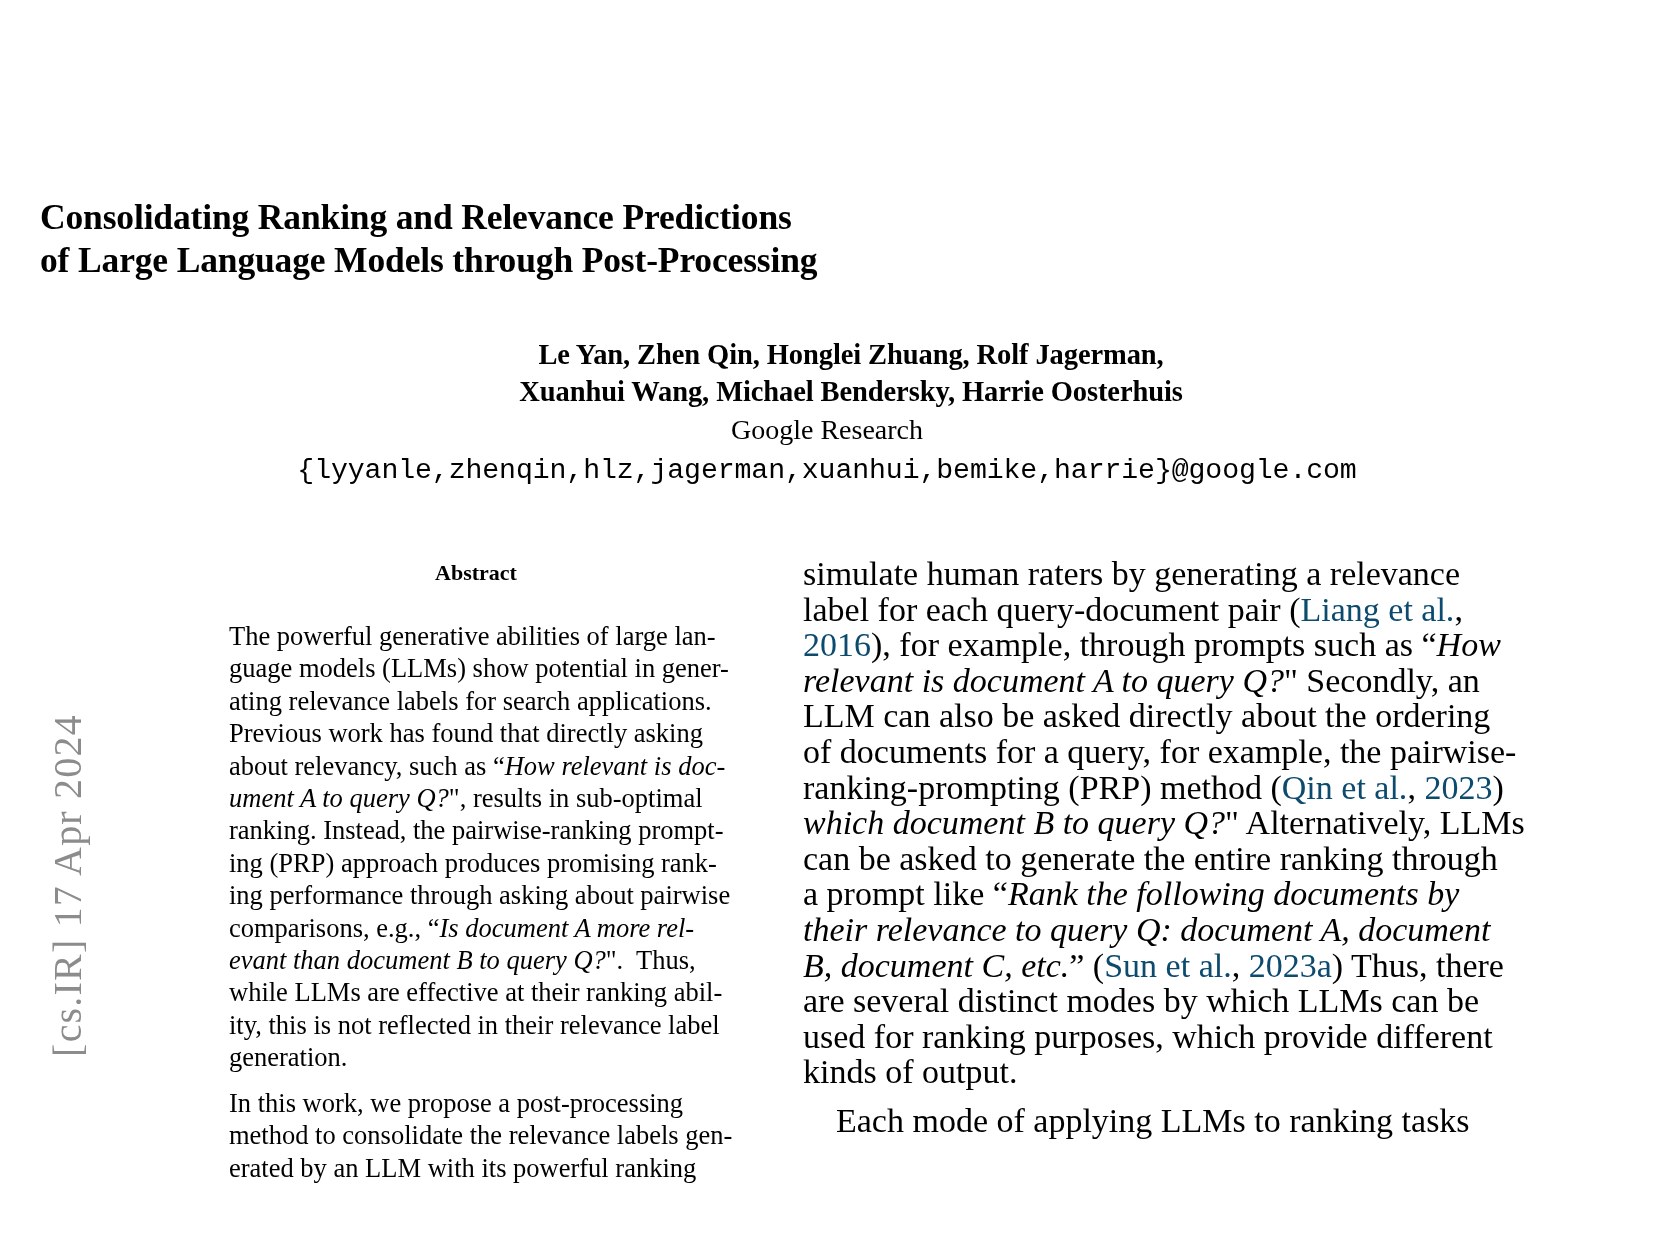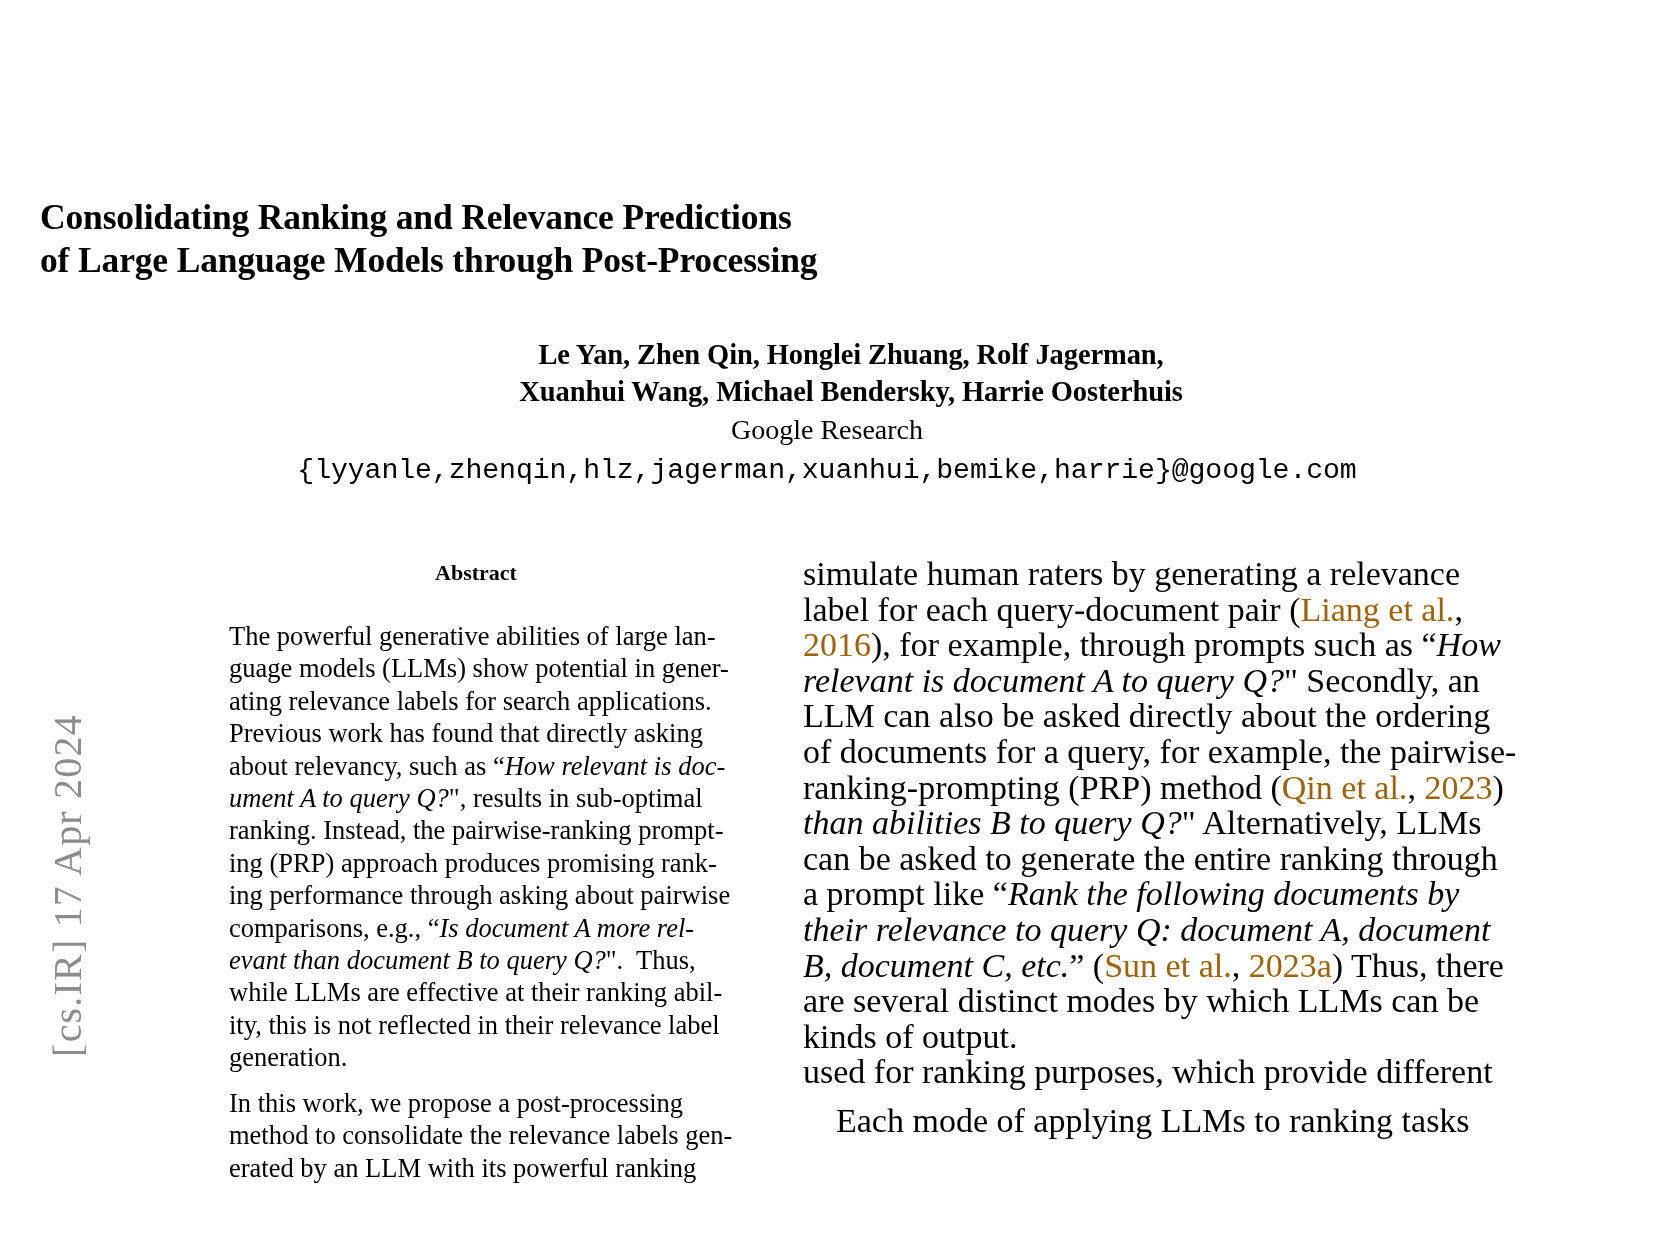--- a/index.html
+++ b/index.html
@@ -126,21 +126,21 @@
     text-indent: 33px;
   }
 
   .col-right .para {
     font-size: 34px;
     line-height: 35.6px;
   }
 
   i, .it { font-style: italic; text-align: right; }
   .cite {
-    color: #a16207;
+    color: #0c4a6e;
   }
 </style>
 </head>
 <body>
 
 <div class="page">
 
   <div class="arxiv-stamp">[cs.IR]  17 Apr 2024</div>
 
   <div class="title-block">
@@ -189,28 +189,28 @@
     <div class="col col-right">
 
       <p class="para">
         <span class="ln">simulate human raters by generating a relevance</span>
         <span class="ln">label for each query-document pair (<a class="cite">Liang et al.</a>,</span>
         <span class="ln"><a class="cite">2016</a>), for example, through prompts such as “<i>How</i></span>
         <span class="ln"><i>relevant is document A to query Q?</i>" Secondly, an</span>
         <span class="ln">LLM can also be asked directly about the ordering</span>
         <span class="ln">of documents for a query, for example, the pairwise-</span>
         <span class="ln">ranking-prompting (PRP) method (<a class="cite">Qin et al.</a>, <a class="cite">2023</a>)</span>
-        <span class="ln"><i>than abilities B to query Q?</i>" Alternatively, LLMs</span>
+        <span class="ln"><i>which document B to query Q?</i>" Alternatively, LLMs</span>
         <span class="ln">can be asked to generate the entire ranking through</span>
         <span class="ln">a prompt like “<i>Rank the following documents by</i></span>
         <span class="ln"><i>their relevance to query Q: document A, document</i></span>
         <span class="ln"><i>B, document C, etc.</i>” (<a class="cite">Sun et al.</a>, <a class="cite">2023a</a>) Thus, there</span>
         <span class="ln">are several distinct modes by which LLMs can be</span>
+        <span class="ln">used for ranking purposes, which provide different</span>
         <span class="ln">kinds of output.</span>
-        <span class="ln">used for ranking purposes, which provide different</span>
       </p>
 
       <p class="para">
         <span class="ln indent">Each mode of applying LLMs to ranking tasks</span>
       </p>
 
     </div>
 
   </div>
 

